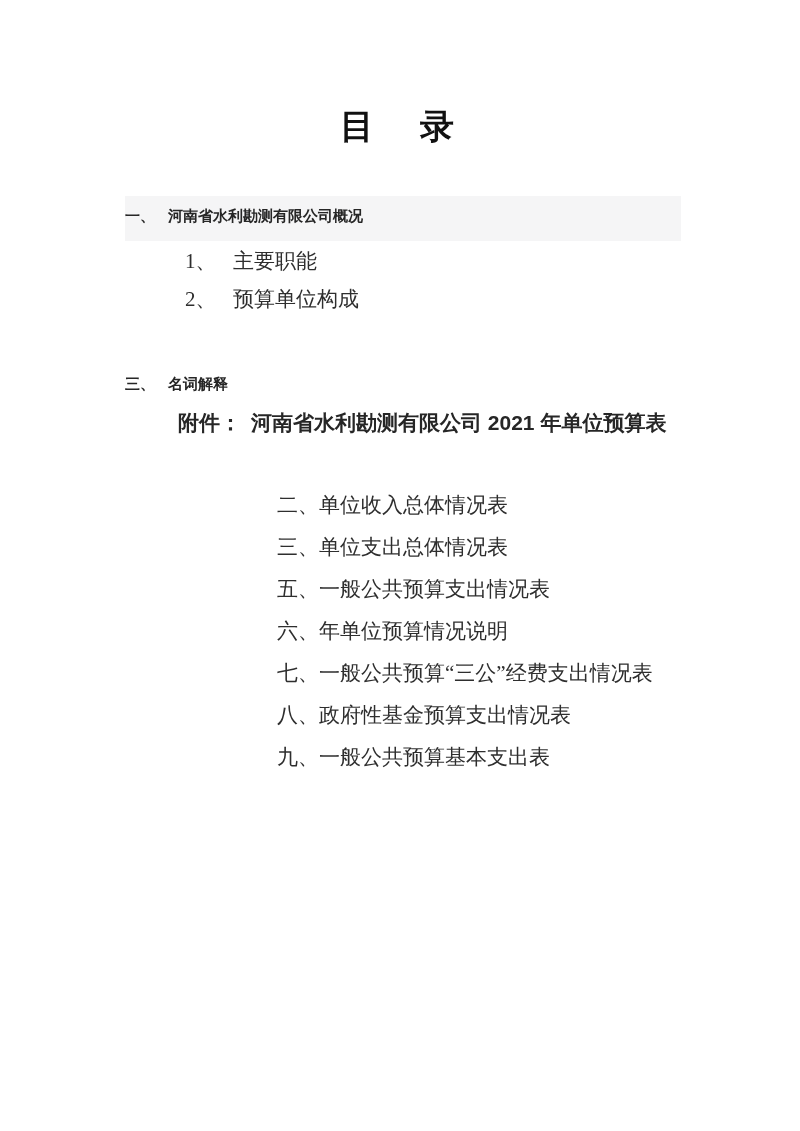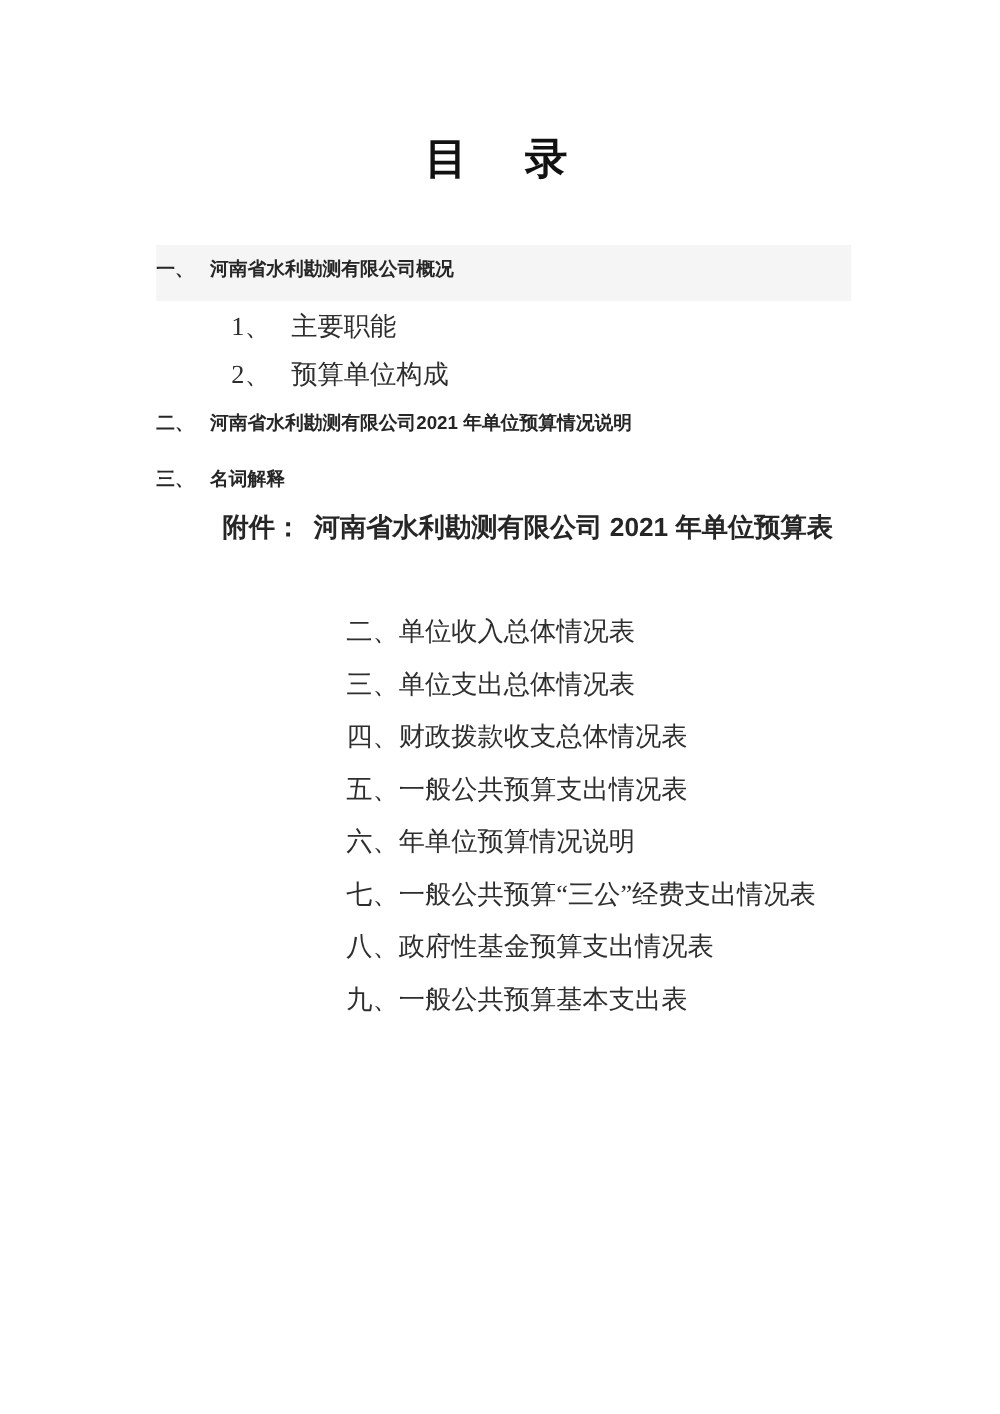--- a/index.html
+++ b/index.html
@@ -106,36 +106,32 @@
   </div>
 
   <div class="line sub-item" style="top:234px;">
     <span class="num">1、</span><span>主要职能</span>
   </div>
 
   <div class="line sub-item" style="top:272px;">
     <span class="num">2、</span><span>预算单位构成</span>
   </div>
 
-  <div class="line h-item" style="top:311px;">
-    <span class="num">二、</span><span>河南省水利勘测有限公司2021 年单位预算情况说明</span>
-  </div>
 
   <div class="line h-item" style="top:356px;">
     <span class="num">三、</span><span>名词解释</span>
   </div>
 
   <div class="line attach-line">
     <span class="attach-prefix">附件：</span><span>河南省水利勘测有限公司 2021 年单位预算表</span>
   </div>
 
   <div class="table-list">
     <div class="table-row">二、单位收入总体情况表</div>
     <div class="table-row">三、单位支出总体情况表</div>
-    <div class="table-row">四、财政拨款收支总体情况表</div>
     <div class="table-row">五、一般公共预算支出情况表</div>
     <div class="table-row">六、年单位预算情况说明</div>
     <div class="table-row">七、一般公共预算“三公”经费支出情况表</div>
     <div class="table-row">八、政府性基金预算支出情况表</div>
     <div class="table-row">九、一般公共预算基本支出表</div>
   </div>
 
 </div>
 
 </body></html>

